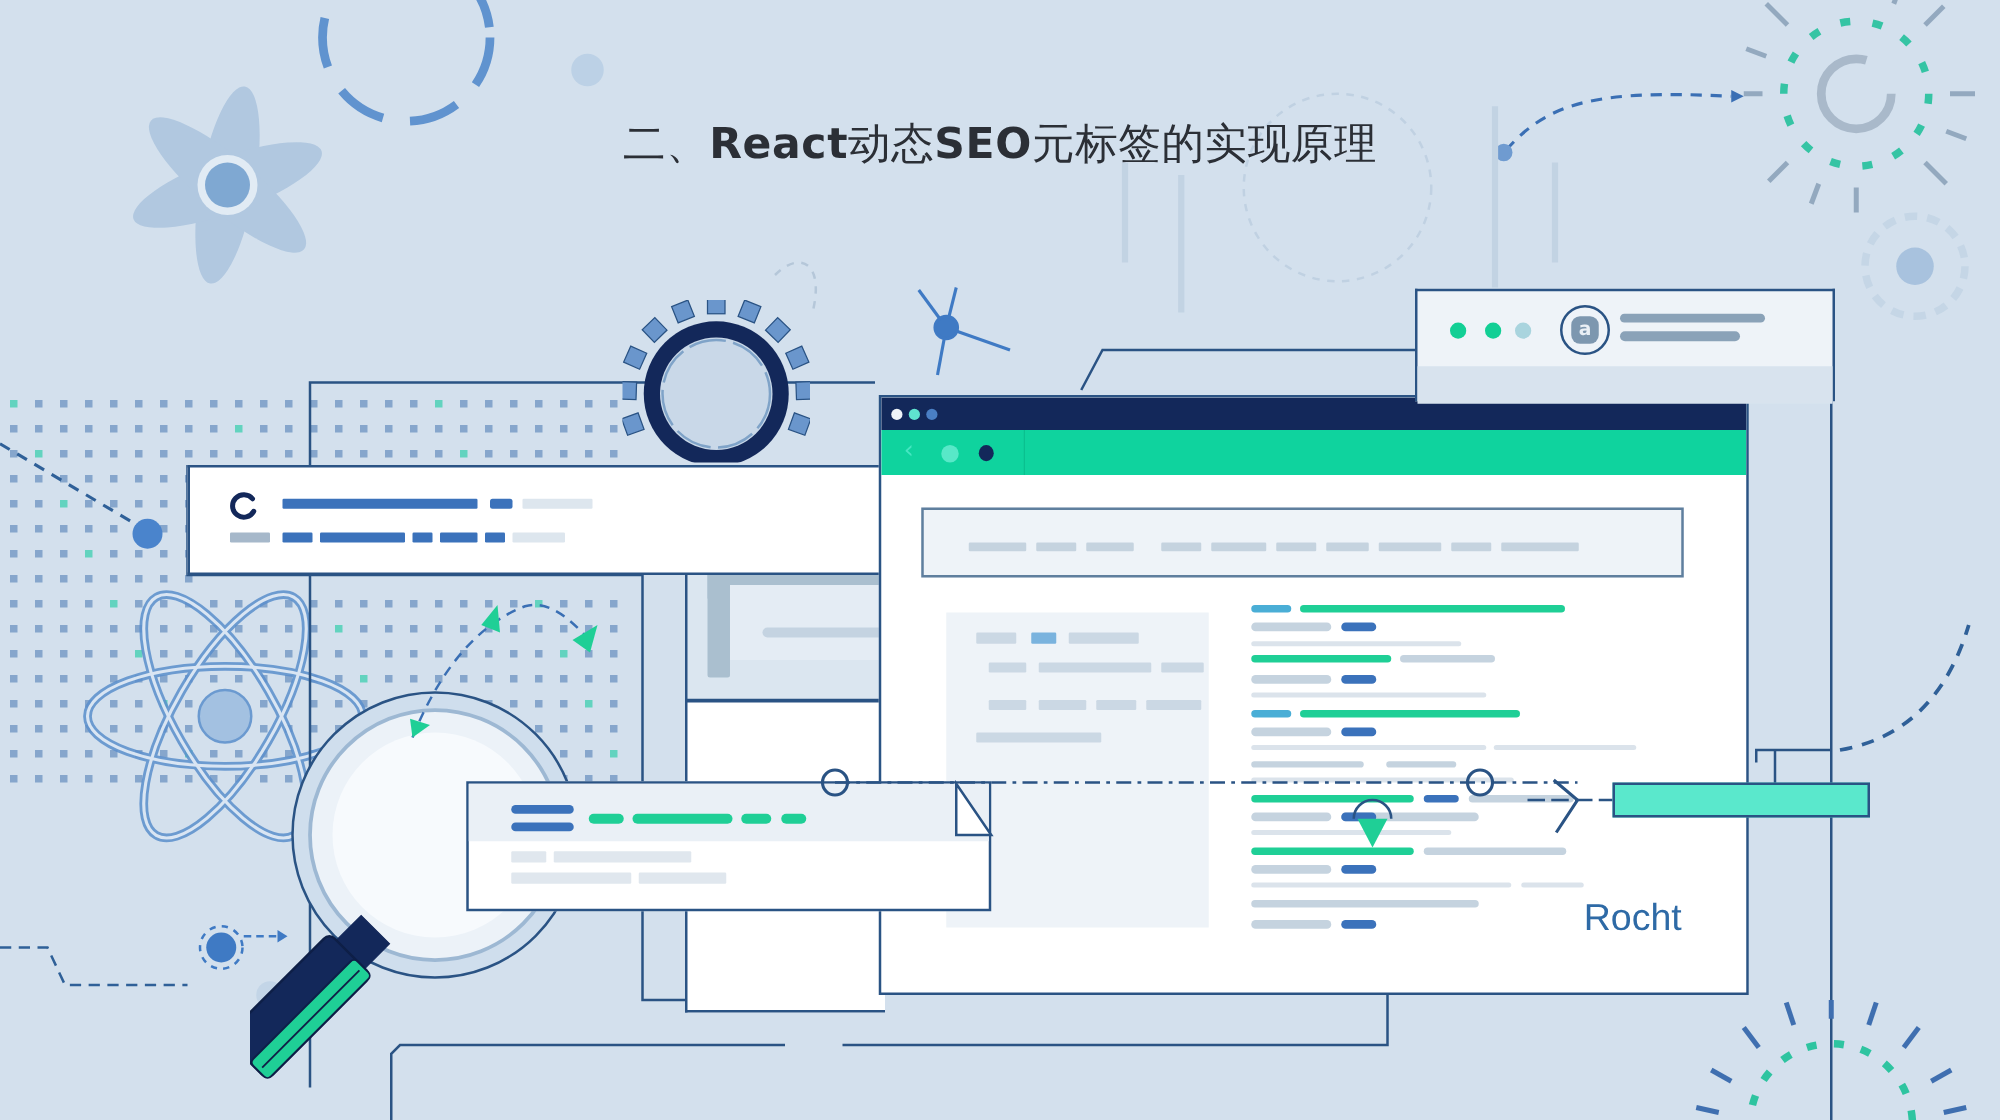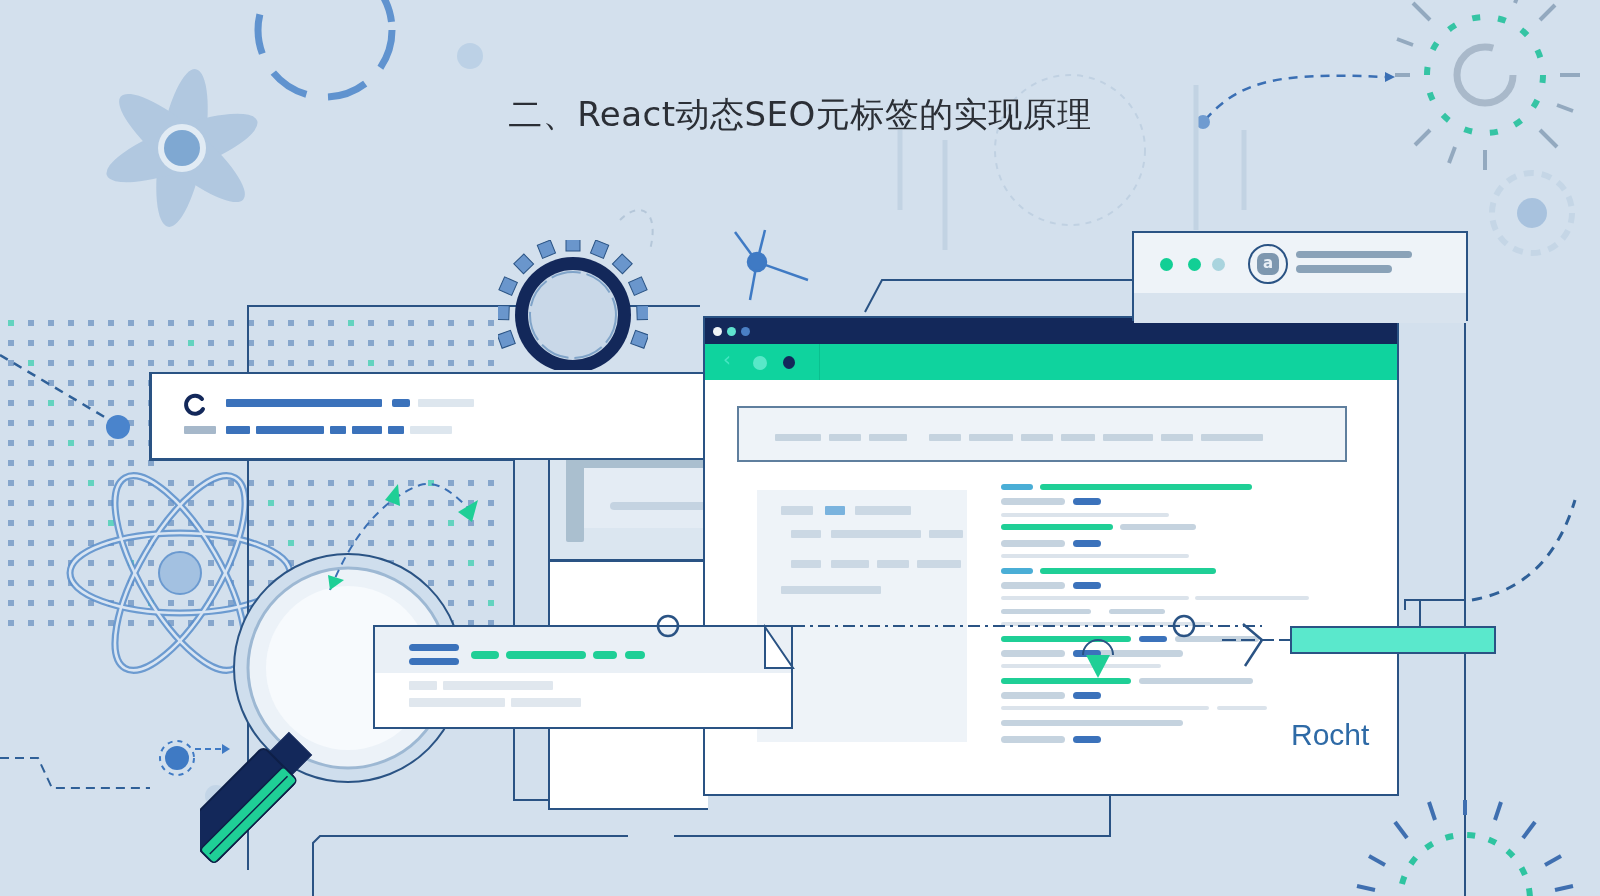--- a/index.html
+++ b/index.html
@@ -8,21 +8,21 @@
     background: #d3e0ed;
     font-family: "DejaVu Sans", "Liberation Sans", sans-serif;
     position: relative;
   }
   .abs { position: absolute; }
   #bg-svg { position: absolute; left: 0; top: 0; width: 1600px; height: 896px; }
   .title {
     position: absolute; left: 0; top: 92px; width: 1600px; text-align: center;
     font-size: 34px; color: #2b2f36; letter-spacing: 0.5px;
   }
-  .title b { font-weight: 400; }
+  .title b { font-weight: 700; }
   .bar { position: absolute; border-radius: 4px; }
   .panel { position: absolute; border: 2px solid #2a5384; }
   .rocht {
     position: absolute; left: 1270px; top: 732px; font-size: 30px; color: #2e6aa6;
     font-family: "Liberation Sans", "DejaVu Sans", sans-serif;
   }
 </style>
 </head>
 <body>
 
@@ -588,21 +588,21 @@
     <div class="bar" style="left:0; top:194px; width:130px; height:6px; background:#1fcf96;"></div>
     <div class="bar" style="left:138px; top:194px; width:114px; height:6px; background:#c5d3df;"></div>
     <div class="bar" style="left:0; top:208px; width:64px; height:7px; background:#c5d3df;"></div>
     <div class="bar" style="left:72px; top:208px; width:28px; height:7px; background:#3b72bb;"></div>
     <div class="bar" style="left:0; top:222px; width:208px; height:4px; background:#dbe3eb;"></div>
     <div class="bar" style="left:216px; top:222px; width:50px; height:4px; background:#dbe3eb;"></div>
     <div class="bar" style="left:0; top:236px; width:182px; height:6px; background:#c5d3df;"></div>
     <div class="bar" style="left:0; top:252px; width:64px; height:7px; background:#c5d3df;"></div>
     <div class="bar" style="left:72px; top:252px; width:28px; height:7px; background:#3b72bb;"></div>
   </div>
-  <div class="rocht" style="left:586px; top:400px;">Rocht</div>
+  <div class="rocht" style="left:562px; top:400px;">Rocht</div>
 </div>
 
 <div class="panel" style="left:1132px; top:231px; width:336px; height:90px; background:#eef3f8; border-bottom:none;">
   <div class="abs" style="left:0; top:60px; width:100%; height:30px; background:#d8e3ee;"></div>
   <span class="abs" style="left:26px; top:25px; width:13px; height:13px; border-radius:50%; background:#12cf95;"></span>
   <span class="abs" style="left:54px; top:25px; width:13px; height:13px; border-radius:50%; background:#12cf95;"></span>
   <span class="abs" style="left:78px; top:25px; width:13px; height:13px; border-radius:50%; background:#a9d4de;"></span>
   <div class="abs" style="left:114px; top:11px; width:40px; height:40px; border-radius:50%; border:2px solid #2a5384; display:flex; align-items:center; justify-content:center;">
     <span style="display:inline-block; width:22px; height:22px; background:#7d97af; border-radius:7px; color:#e9eff5; font-weight:bold; font-size:15px; line-height:21px; text-align:center;">a</span>
   </div>

